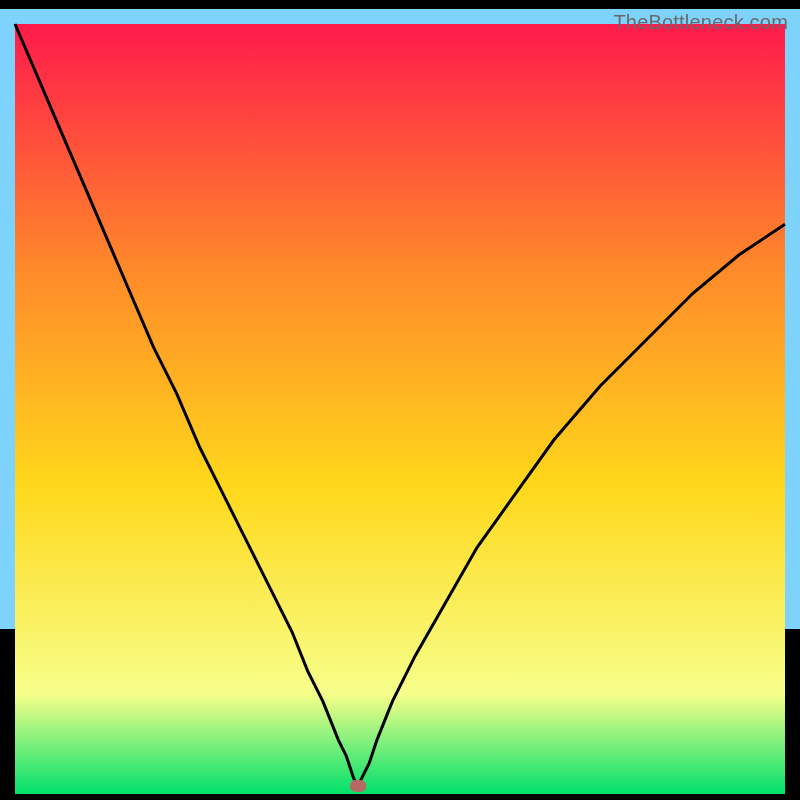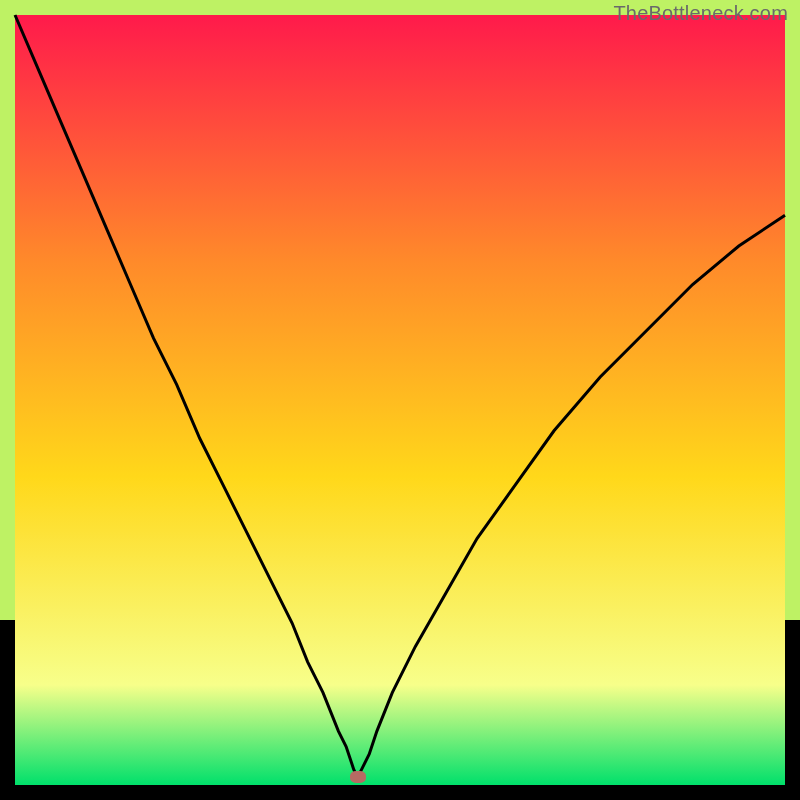--- a/index.html
+++ b/index.html
@@ -8,21 +8,22 @@
     width: 800px;
     height: 800px;
     overflow: hidden;
     font-family: Arial, Helvetica, sans-serif;
     background: #000;
   }
   .chart-wrap {
     position: relative;
     width: 800px;
     height: 620px;
-    background: #bef264;
+    background: #7dd3fc;
+    margin-top: 9px;
   }
   .plot-area {
     position: absolute;
     left: 15px;
     top: 15px;
     width: 770px;
     height: 770px;
     
   }
   .watermark {

